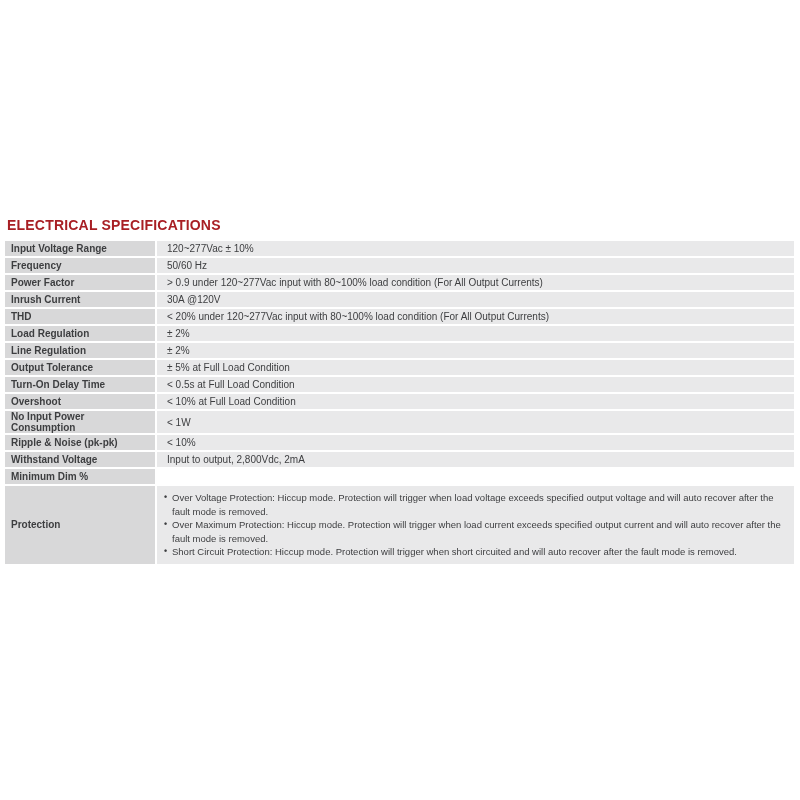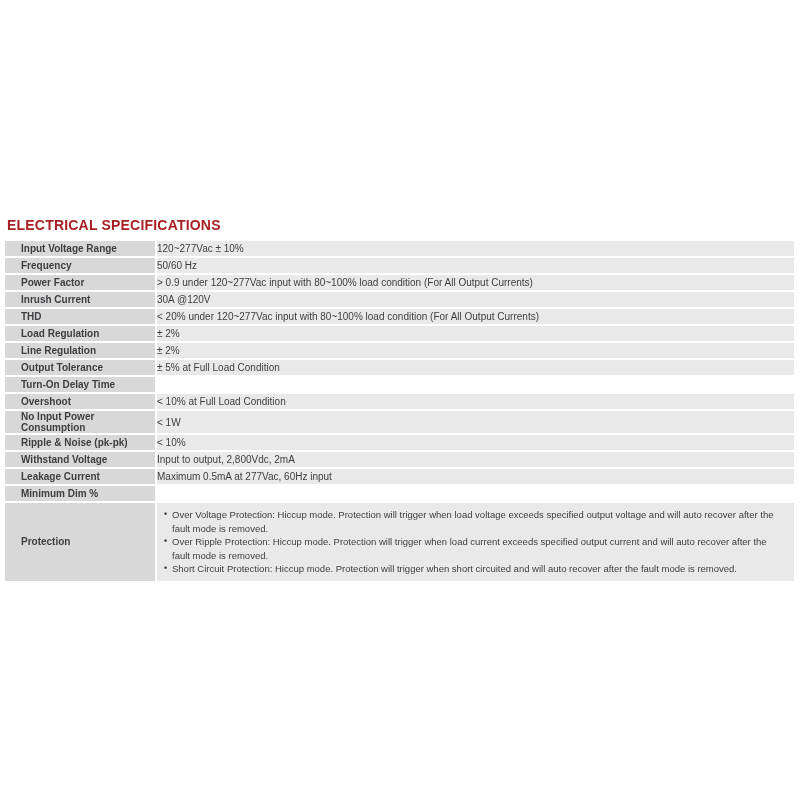--- a/index.html
+++ b/index.html
@@ -36,32 +36,32 @@
   .row {
     display: flex;
     margin-bottom: 2px;
   }
   .label-cell {
     flex: 0 0 150px;
     background: var(--label-bg);
     color: var(--text);
     font-weight: bold;
     font-size: 10px;
-    padding: 0 4px 0 16px;
+    padding: 0 4px 0 6px;
     margin-right: 2px;
     display: flex;
     align-items: center;
     min-height: 15px;
   }
   .value-cell {
     flex: 1 1 auto;
     background: var(--value-bg);
     color: var(--text);
     font-size: 10px;
-    padding: 0 6px 0 0;
+    padding: 0 6px 0 10px;
     display: flex;
     align-items: center;
     min-height: 15px;
   }
   .row.tall .value-cell {
     display: block;
     padding: 5px 8px 5px 6px;
   }
   .bullet-list {
     list-style: none;
@@ -117,48 +117,45 @@
       <div class="row">
         <div class="label-cell">Line Regulation</div>
         <div class="value-cell">± 2%</div>
       </div>
       <div class="row">
         <div class="label-cell">Output Tolerance</div>
         <div class="value-cell">± 5% at Full Load Condition</div>
       </div>
       <div class="row">
         <div class="label-cell">Turn-On Delay Time</div>
+        <div class="value-cell">&lt; 0.5s at Full Load Condition</div>
       </div>
       <div class="row">
         <div class="label-cell">Overshoot</div>
         <div class="value-cell">&lt; 10% at Full Load Condition</div>
       </div>
       <div class="row">
         <div class="label-cell">No Input Power Consumption</div>
         <div class="value-cell">&lt; 1W</div>
       </div>
       <div class="row">
         <div class="label-cell">Ripple &amp; Noise (pk-pk)</div>
         <div class="value-cell">&lt; 10%</div>
       </div>
       <div class="row">
         <div class="label-cell">Withstand Voltage</div>
         <div class="value-cell">Input to output, 2,800Vdc, 2mA</div>
       </div>
       <div class="row">
-        <div class="label-cell">Leakage Current</div>
-        <div class="value-cell">Maximum 0.5mA at 277Vac, 60Hz input</div>
-      </div>
-      <div class="row">
         <div class="label-cell">Minimum Dim %</div>
       </div>
       <div class="row tall">
         <div class="label-cell">Protection</div>
         <div class="value-cell">
           <ul class="bullet-list">
             <li class="bullet-item"><span class="marker">•</span><span class="b-name">Over Voltage Protection:</span> Hiccup mode. Protection will trigger when load voltage exceeds specified output voltage and will auto recover after the fault mode is removed.</li>
-            <li class="bullet-item"><span class="marker">•</span><span class="b-name">Over Ripple Protection:</span> Hiccup mode. Protection will trigger when load current exceeds specified output current and will auto recover after the fault mode is removed.</li>
+            <li class="bullet-item"><span class="marker">•</span><span class="b-name">Over Maximum Protection:</span> Hiccup mode. Protection will trigger when load current exceeds specified output current and will auto recover after the fault mode is removed.</li>
             <li class="bullet-item"><span class="marker">•</span><span class="b-name">Short Circuit Protection:</span> Hiccup mode. Protection will trigger when short circuited and will auto recover after the fault mode is removed.</li>
           </ul>
         </div>
       </div>
     </div>
 </div>
 
 </body></html>

